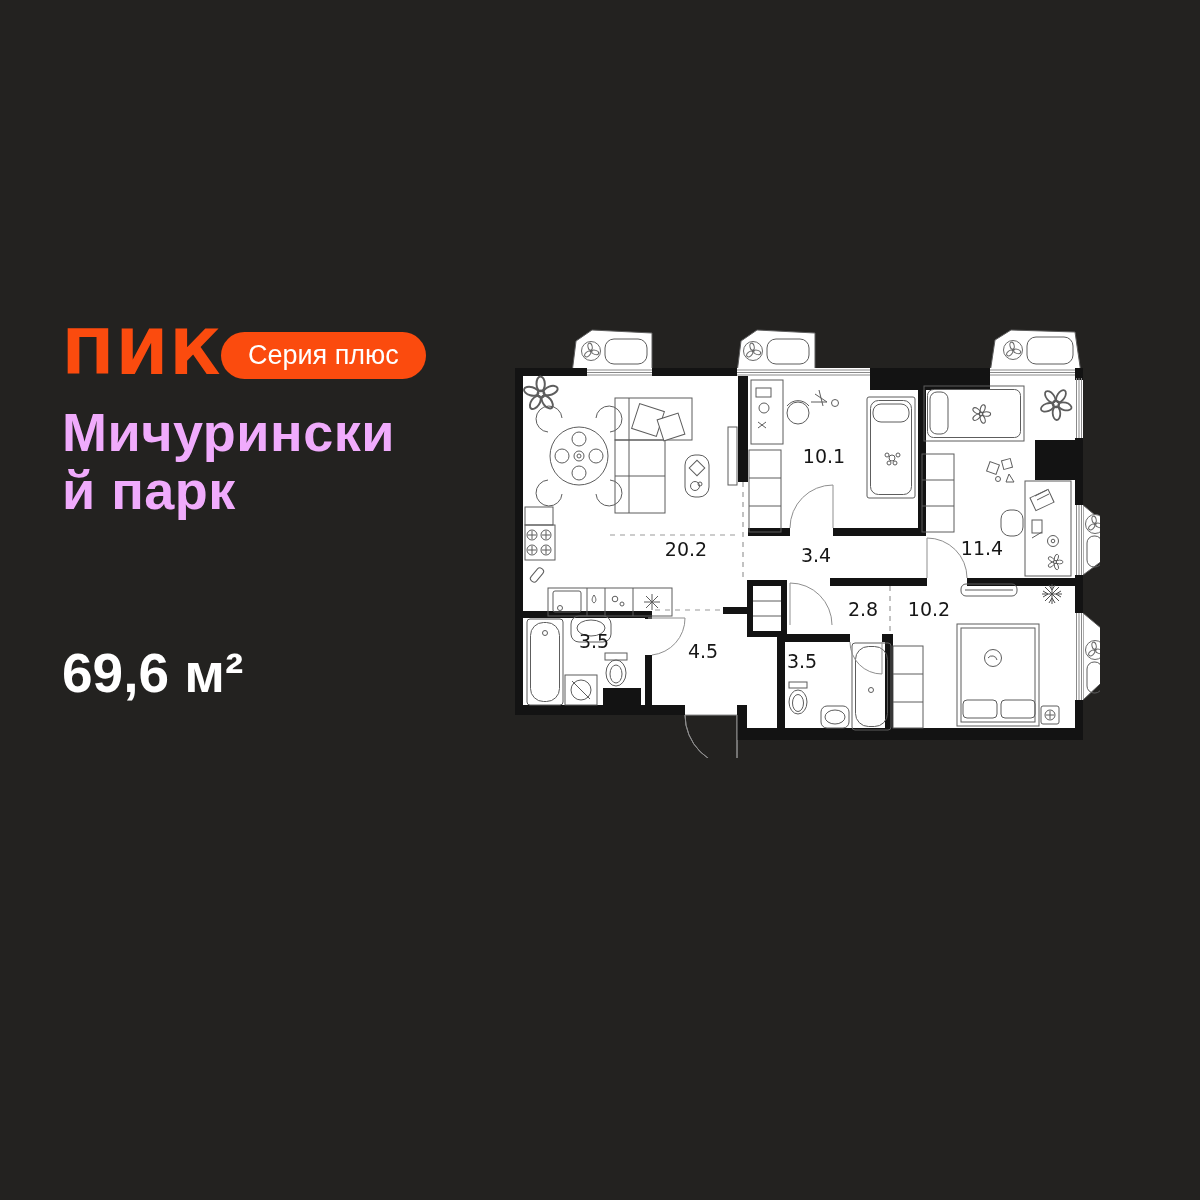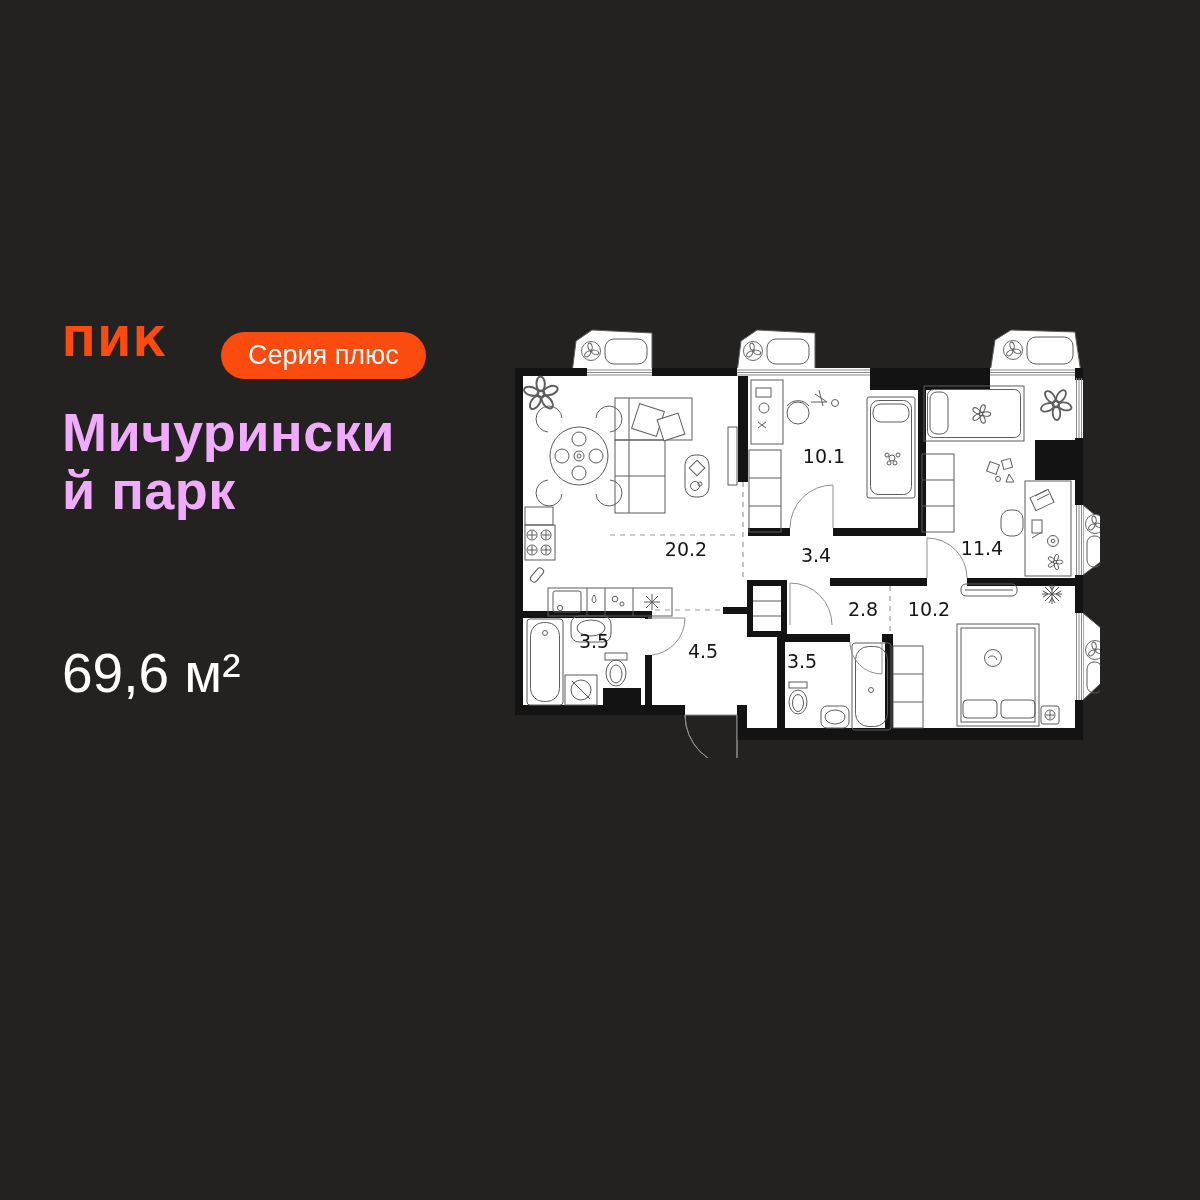--- a/index.html
+++ b/index.html
@@ -1,28 +1,28 @@
 <!DOCTYPE html>
 <html style="--bg: #232220; --accent: #FB4B0E; --muted: #9B948C;"><head>
 <meta charset="utf-8">
 <style>
   html,body{margin:0;padding:0;background:#232220;}
   .page{position:relative;width:1200px;height:1200px;background:var(--bg,#232220);
         font-family:"Liberation Sans","DejaVu Sans",sans-serif;overflow:hidden;}
-  .logo{position:absolute;left:62px;top:322px;font-size:40px;line-height:1;
+  .logo{position:absolute;left:62px;top:322px;font-size:62px;line-height:1;
         font-weight:800;letter-spacing:2px;color:var(--accent,#FB4B0E);
         font-family:"DejaVu Sans","Liberation Sans",sans-serif;}
   .badge{position:absolute;left:221px;top:332px;height:47px;border-radius:24px;
         background:var(--accent,#FB4B0E);color:#fff;font-size:27px;font-weight:400;
         line-height:47px;padding:0 27px;white-space:nowrap;}
   .title{position:absolute;left:62px;top:403px;width:430px;margin:0;
         font-size:54px;line-height:58px;font-weight:700;color:#f0abfc;letter-spacing:.5px;}
   .title span{display:block;}
   .area-label{position:absolute;left:62px;top:596px;font-size:38px;color:var(--muted,#9B948C);}
-  .area-value{position:absolute;left:62px;top:641px;font-size:55px;font-weight:400;color:#fff;}
+  .area-value{position:absolute;left:62px;top:641px;font-size:55px;font-weight:700;color:#fff;}
   .plan{position:absolute;left:515px;top:328px;width:585px;height:430px;}
   svg text{font-family:"DejaVu Sans","Liberation Sans",sans-serif;font-size:19px;fill:#161616;}
   .wl{fill:#131313;}
   .fx{fill:none;stroke:#5d5d5d;stroke-width:1;}
   .fx2{fill:#fff;stroke:#5d5d5d;stroke-width:1;}
   .thin{stroke:#8a8a8a;stroke-width:1;fill:none;}
   .dash{stroke:#9a9a9a;stroke-width:1.2;fill:none;stroke-dasharray:5,5;}
   .door{stroke:#8f8f8f;stroke-width:1;fill:none;}
 </style>
 </head>

